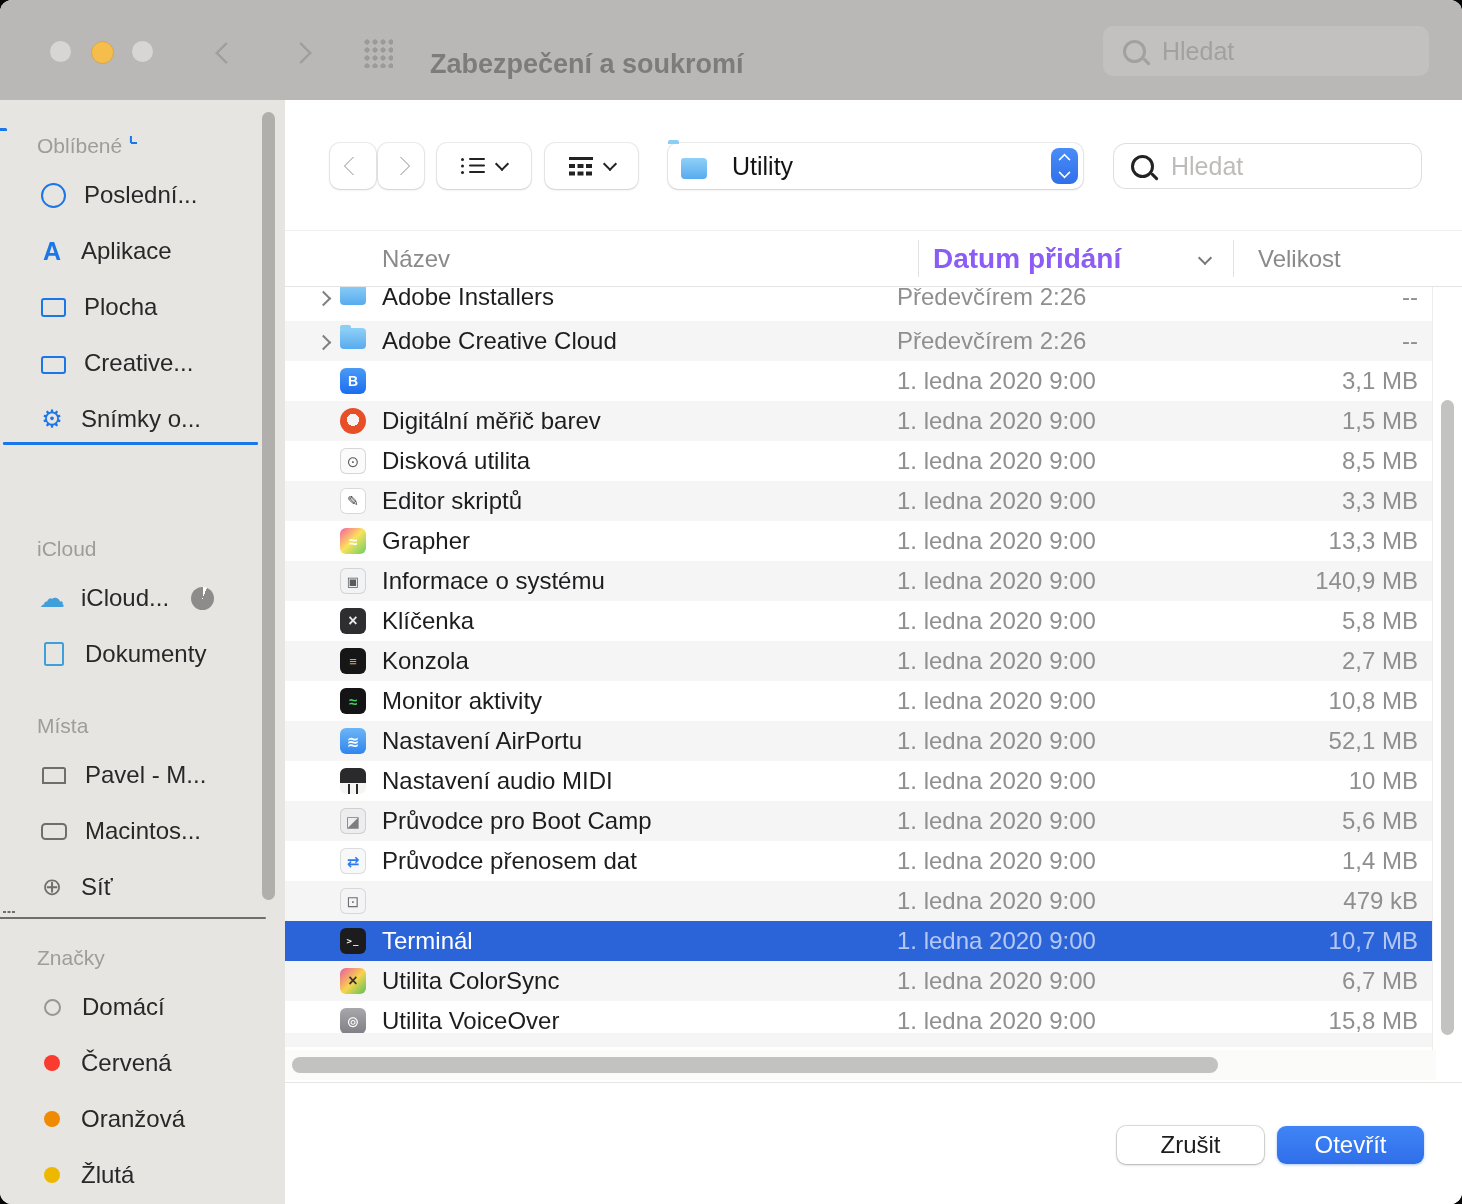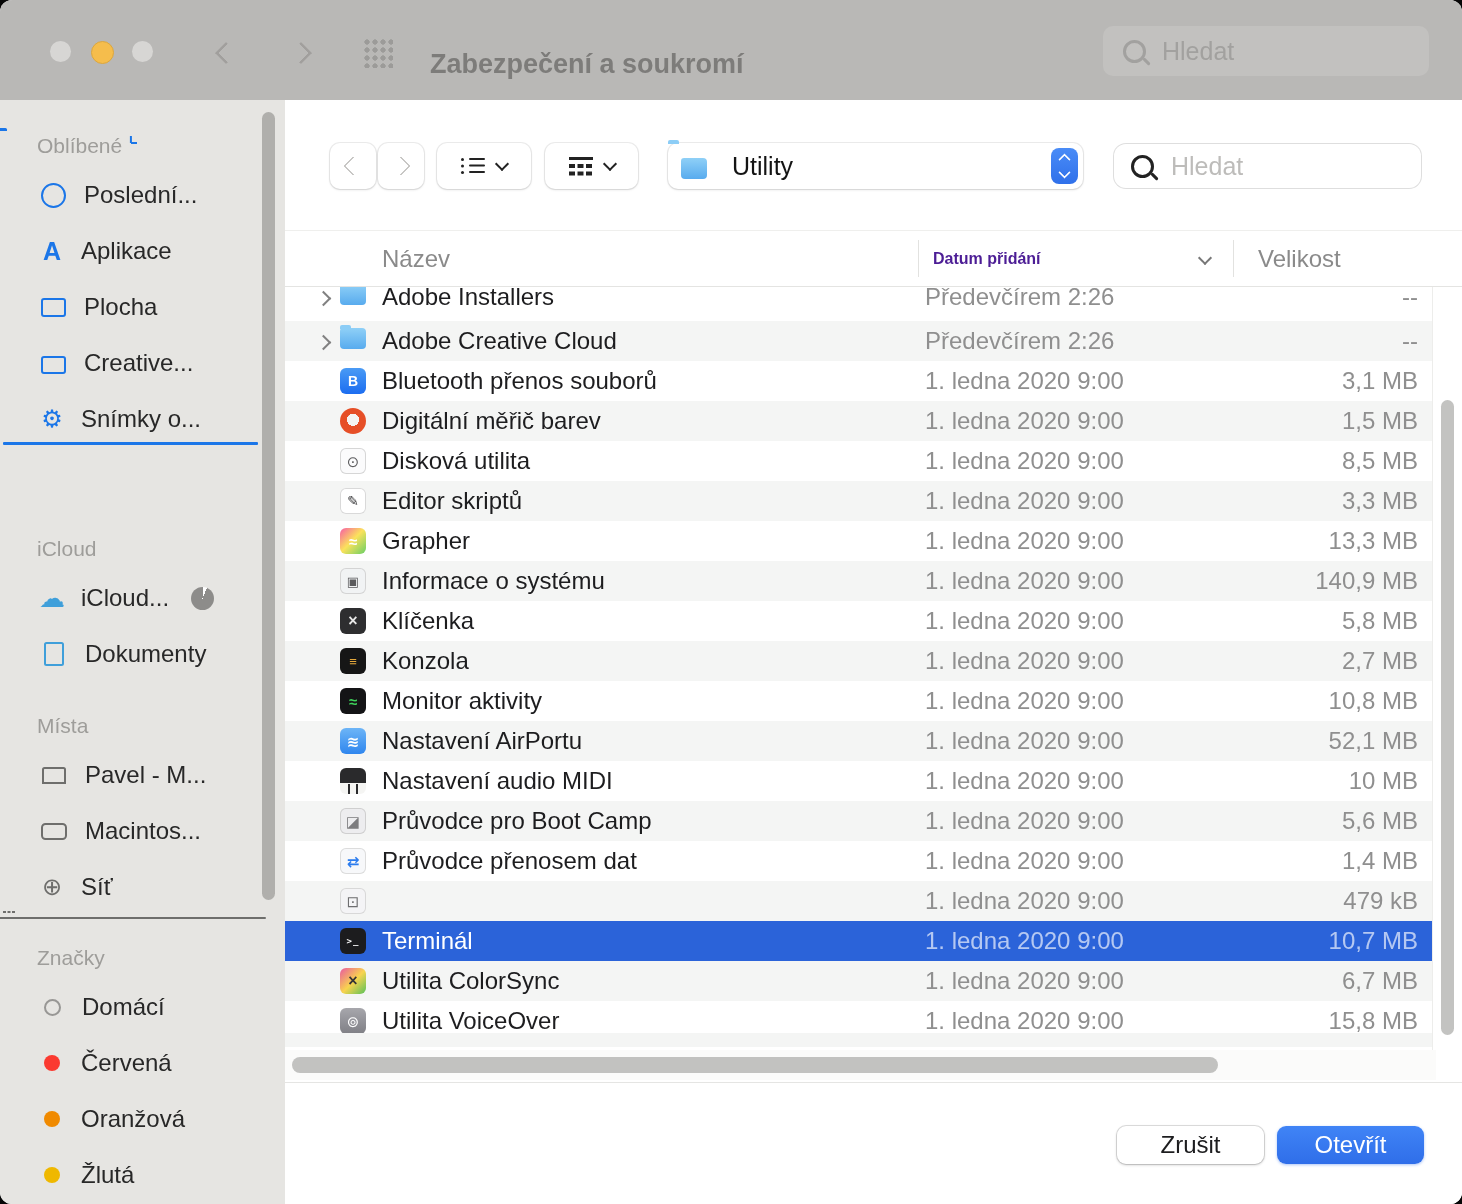--- a/index.html
+++ b/index.html
@@ -93,37 +93,37 @@
   .stepper .chev{width:7px;height:7px;border-width:2.4px;color:#fff;border-radius:0.5px;}
   .dlg-search{position:absolute;left:829px;top:44px;width:307px;height:44px;border-radius:12px;background:#fff;
     box-shadow:0 0 0 1px rgba(0,0,0,0.13);display:flex;align-items:center;gap:15px;padding-left:17px;box-sizing:border-box;color:#222;}
   .dlg-search input{border:none;outline:none;font-size:25px;color:#333;width:200px;font-family:inherit;background:transparent;}
   .dlg-search input::placeholder{color:#bdbcba;}
 
   
   .colheaders{position:absolute;left:0;top:130px;right:0;height:57px;background:#fff;
     border-top:1px solid #efefed;border-bottom:1px solid #e4e4e2;box-sizing:border-box;z-index:5;}
   .ch-name{position:absolute;left:97px;top:0;line-height:55px;font-size:24px;color:#8a8a8a;}
-  .ch-date{position:absolute;left:648px;top:0;line-height:55px;font-size:16px;font-weight:700;color:#4c1d95;}
+  .ch-date{position:absolute;left:648px;top:0;line-height:55px;font-size:28px;font-weight:700;color:#8b5cf6;}
   .ch-size{position:absolute;left:973px;top:0;line-height:55px;font-size:24px;color:#8a8a8a;}
   .ch-sep{position:absolute;top:9px;bottom:9px;width:1px;background:#e2e2e0;}
   .ch-sep1{left:633px;} .ch-sep2{left:948px;}
   .ch-sort{position:absolute;left:915px;top:22px;width:8px;height:8px;border-right:2px solid #777;border-bottom:2px solid #777;transform:rotate(45deg);}
 
   
   .listwrap{position:absolute;left:0;top:187px;width:1147px;height:746px;overflow:hidden;}
   #file-rows{margin-top:-14px;}
   .frow{position:relative;height:40px;background:#fff;}
   .frow.alt{background:#f4f5f4;}
   .frow.sel{background:#2b63d9;}
   .disc{position:absolute;left:33px;top:16px;width:9px;height:9px;border-right:2.4px solid #818181;border-bottom:2.4px solid #818181;transform:rotate(-45deg);}
   .fi{position:absolute;left:55px;top:7px;width:26px;height:26px;border-radius:6px;
     display:flex;align-items:center;justify-content:center;font-size:15px;line-height:1;box-sizing:border-box;}
   .fname{position:absolute;left:97px;top:0;line-height:40px;font-size:24px;color:#1d1d1f;white-space:nowrap;}
-  .fdate{position:absolute;left:640px;top:0;line-height:40px;font-size:24px;color:#8f8f8f;white-space:nowrap;}
+  .fdate{position:absolute;left:612px;top:0;line-height:40px;font-size:24px;color:#8f8f8f;white-space:nowrap;}
   .fsize{position:absolute;right:14px;top:0;line-height:40px;font-size:24px;color:#8f8f8f;}
   .frow.sel .fname{color:#fff;}
   .frow.sel .fdate,.frow.sel .fsize{color:rgba(255,255,255,0.65);}
   .tailstripe{position:absolute;left:0;top:933px;width:1147px;height:14px;background:#f4f5f4;}
 
   
   .ic-folder{position:relative;width:26px;height:21px;margin-top:4px;border-radius:3px 4px 4px 4px;
     background:linear-gradient(180deg,#8fd0f7 0%,#58abee 100%);}
   .ic-folder::before{content:"";position:absolute;top:-3.5px;left:0;width:11px;height:4.5px;border-radius:2px 2px 0 0;background:#8ccdf6;}
   .ic-folder.util::after{content:"×";position:absolute;inset:0;display:flex;align-items:center;justify-content:center;
@@ -313,21 +313,20 @@
           </div>
           <div class="frow alt">
             <span class="disc"></span>
             <span class="fi ic-folder"></span>
             <span class="fname">Adobe Creative Cloud</span>
             <span class="fdate">Předevčírem 2:26</span>
             <span class="fsize">--</span>
           </div>
           <div class="frow">
             <span class="fi ic-bt">B</span>
-            <span class="fname">Bluetooth přenos souborů</span>
             <span class="fdate">1. ledna 2020 9:00</span>
             <span class="fsize">3,1 MB</span>
           </div>
           <div class="frow alt">
             <span class="fi ic-meter"></span>
             <span class="fname">Digitální měřič barev</span>
             <span class="fdate">1. ledna 2020 9:00</span>
             <span class="fsize">1,5 MB</span>
           </div>
           <div class="frow">

